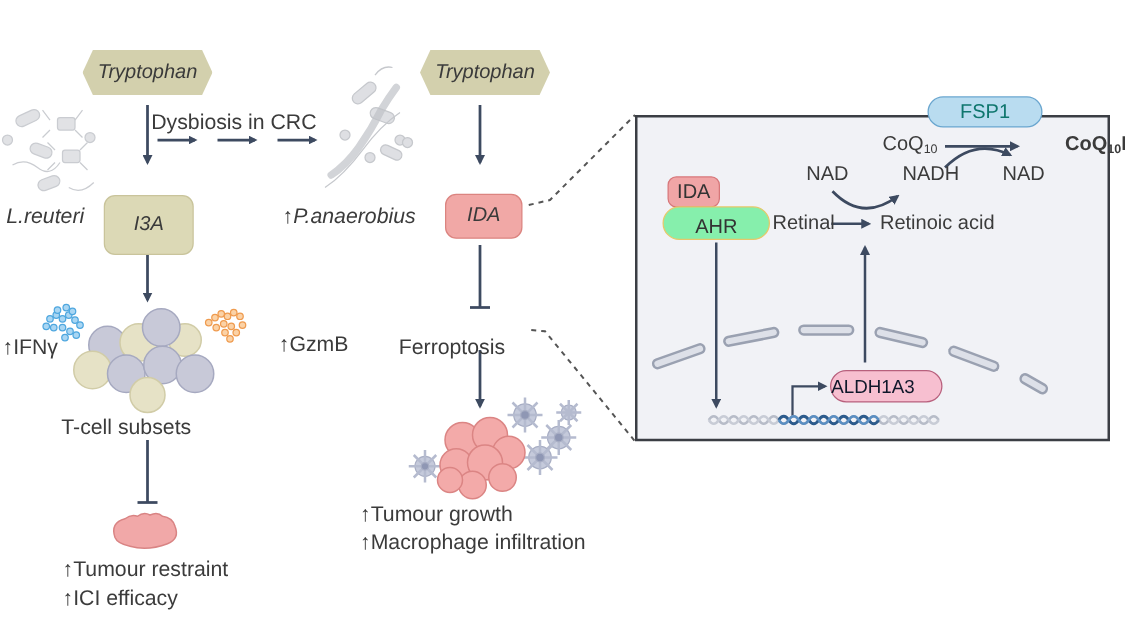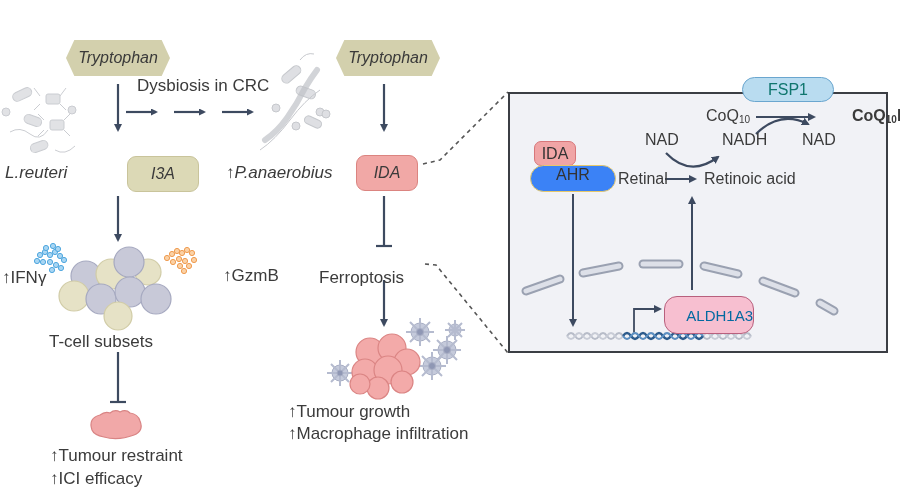--- a/index.html
+++ b/index.html
@@ -5,37 +5,37 @@
   html, body { margin: 0; padding: 0; background: #ffffff; }
   body { width: 900px; height: 497px; position: relative; overflow: hidden;
          font-family: "Liberation Sans", sans-serif; color: #3a3a3a; }
   .lbl { position: absolute; white-space: nowrap; font-size: 17px; color: #3b3b3b; }
   .it { font-style: italic; }
   .node { position: absolute; display: flex; align-items: center; justify-content: center;
           font-size: 16px; color: #3a3a3a; box-sizing: border-box; font-style: italic; }
   .tryp { width: 104px; height: 36px; background: #d3d0ad;
           clip-path: polygon(8% 0, 92% 0, 100% 50%, 92% 100%, 8% 100%, 0 50%); font-size: 16px; }
   .tryp span { position: relative; }
-  .i3a { width: 72px; height: 36px; background: #dcd9b6; border: 1.5px solid #c9c49b; border-radius: 9px; margin-left: 44px; }
+  .i3a { width: 72px; height: 48px; background: #dcd9b6; border: 1.5px solid #c9c49b; border-radius: 9px; }
   .ida { width: 62px; height: 36px; background: #f1a8a6; border: 1.5px solid #db8480; border-radius: 9px; }
   svg.overlay { position: absolute; left: 0; top: 0; }
   .panel { position: absolute; left: 508px; top: 92px; width: 380px; height: 261px;
            background: #f1f2f6; border: 2px solid #3b3e44; box-sizing: border-box; }
   .fsp1 { position: absolute; left: 742px; top: 77px; width: 92px; height: 25px; background: #b9dcf0;
           border: 1.5px solid #6aa6cf; border-radius: 13px; display: flex; align-items: center;
           justify-content: center; font-size: 16px; color: #0f766e; box-sizing: border-box; }
   .ida2 { position: absolute; left: 534px; top: 141px; width: 42px; height: 25px; background: #f0a5a6;
           border: 1.5px solid #d7777a; border-radius: 7px; display: flex; align-items: center;
           justify-content: center; font-size: 16px; color: #333; box-sizing: border-box; }
-  .ahr { position: absolute; left: 530px; top: 165px; width: 86px; height: 27px; background: #3b82f6;
-         border: 1.5px solid #e6c86a; border-radius: 14px; display: flex; align-items: flex-start;
+  .ahr { position: absolute; left: 530px; top: 165px; width: 86px; height: 27px; background: #86efac;
+         border: 1.5px solid #e6c86a; border-radius: 14px; display: flex; align-items: flex-end;
          justify-content: center; font-size: 16px; color: #333; box-sizing: border-box; }
-  .aldh { position: absolute; left: 664px; top: 296px; width: 90px; height: 38px; background: #f7bfd0;
+  .aldh { position: absolute; left: 664px; top: 296px; width: 90px; height: 26px; background: #f7bfd0;
           border: 1.5px solid #b8607d; border-radius: 13px; display: flex; align-items: center;
-          justify-content: flex-end; font-size: 15px; color: #0369a1; box-sizing: border-box; }
+          justify-content: flex-start; font-size: 15px; color: #0f172a; box-sizing: border-box; }
   sub { font-size: 10px; vertical-align: -2px; }
 </style>
 </head>
 <body>
 
 <svg class="overlay" width="900" height="497" viewBox="0 0 900 497">
   <defs>
     <marker id="ah" markerWidth="8" markerHeight="8" refX="6" refY="4" orient="auto" markerUnits="userSpaceOnUse">
       <path d="M0,0 L8,4 L0,8 Z" fill="#3d4a60"></path>
     </marker>
@@ -172,21 +172,21 @@
       <circle cx="360" cy="384" r="10"></circle>
   </g>
 
   <path d="M423 164 L440 160 L508 92" fill="none" stroke="#555" stroke-width="1.6" stroke-dasharray="4 4"></path>
   <path d="M425 264 L436 265 L508 353" fill="none" stroke="#555" stroke-width="1.6" stroke-dasharray="4 4"></path>
 </svg>
 
 <div class="node tryp" style="left:66px;top:40px;">
   <span>Tryptophan</span>
 </div>
-<div class="lbl" style="left:121px;top:76px;margin-left:16px;">Dysbiosis in CRC</div>
+<div class="lbl" style="left:121px;top:88px;">Dysbiosis in CRC</div>
 <div class="lbl it" style="left:5px;top:163px;">L.reuteri</div>
 <div class="node i3a" style="left:83px;top:156px;">
   <span>I3A</span>
 </div>
 <div class="lbl" style="left:2px;top:268px;">↑IFNγ</div>
 <div class="lbl" style="left:198px;top:266px;margin-left:25px;">↑GzmB</div>
 <div class="lbl" style="left:49px;top:332px;">T-cell subsets</div>
 <div class="lbl" style="left:50px;top:446px;">↑Tumour restraint</div>
 <div class="lbl" style="left:50px;top:469px;">↑ICI efficacy</div>
 

